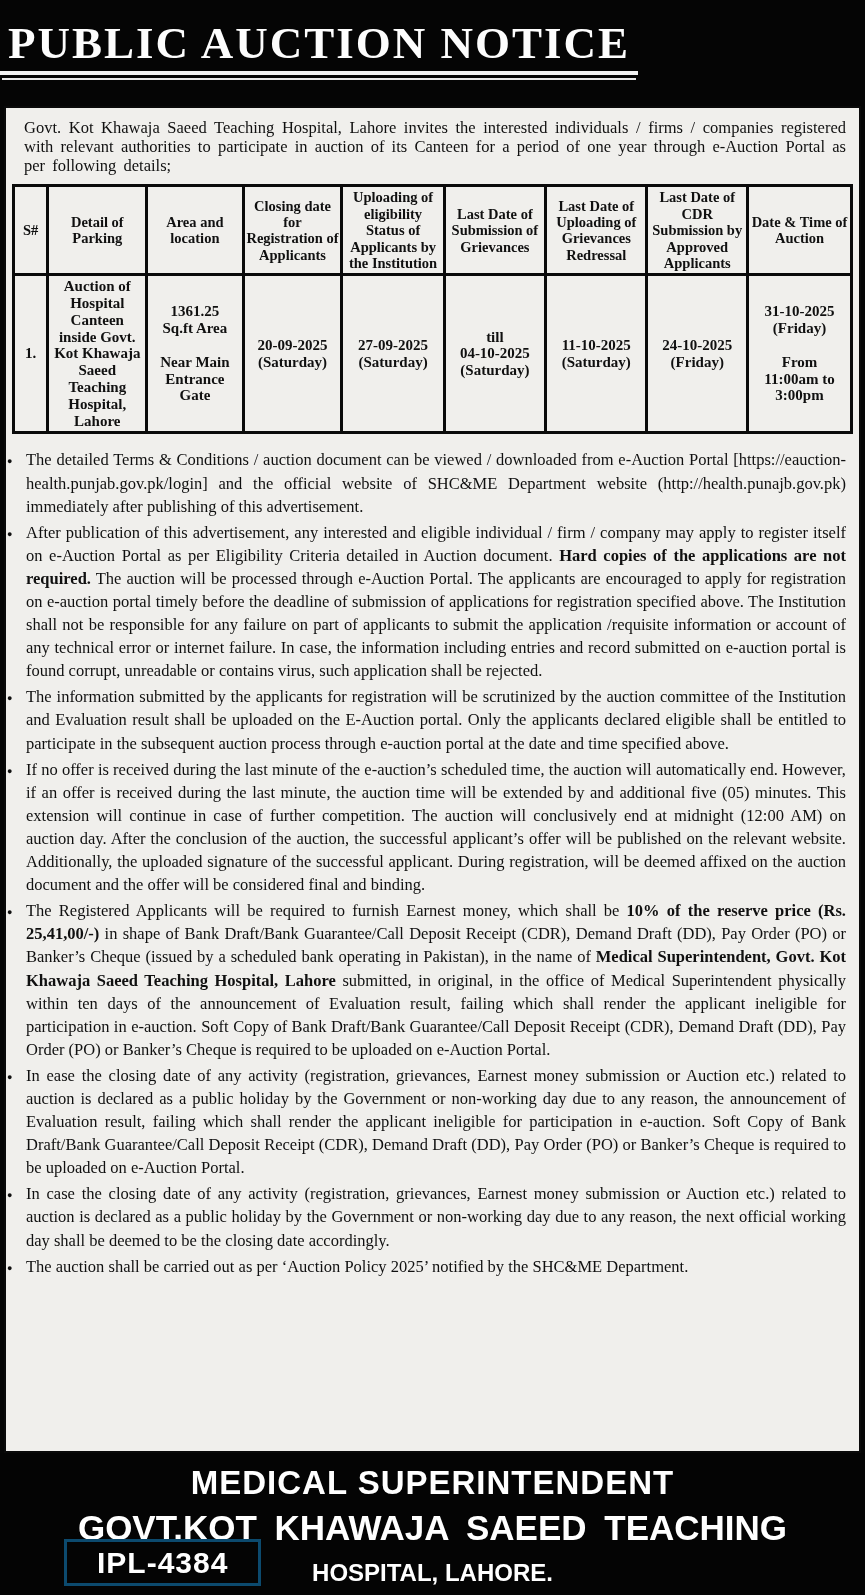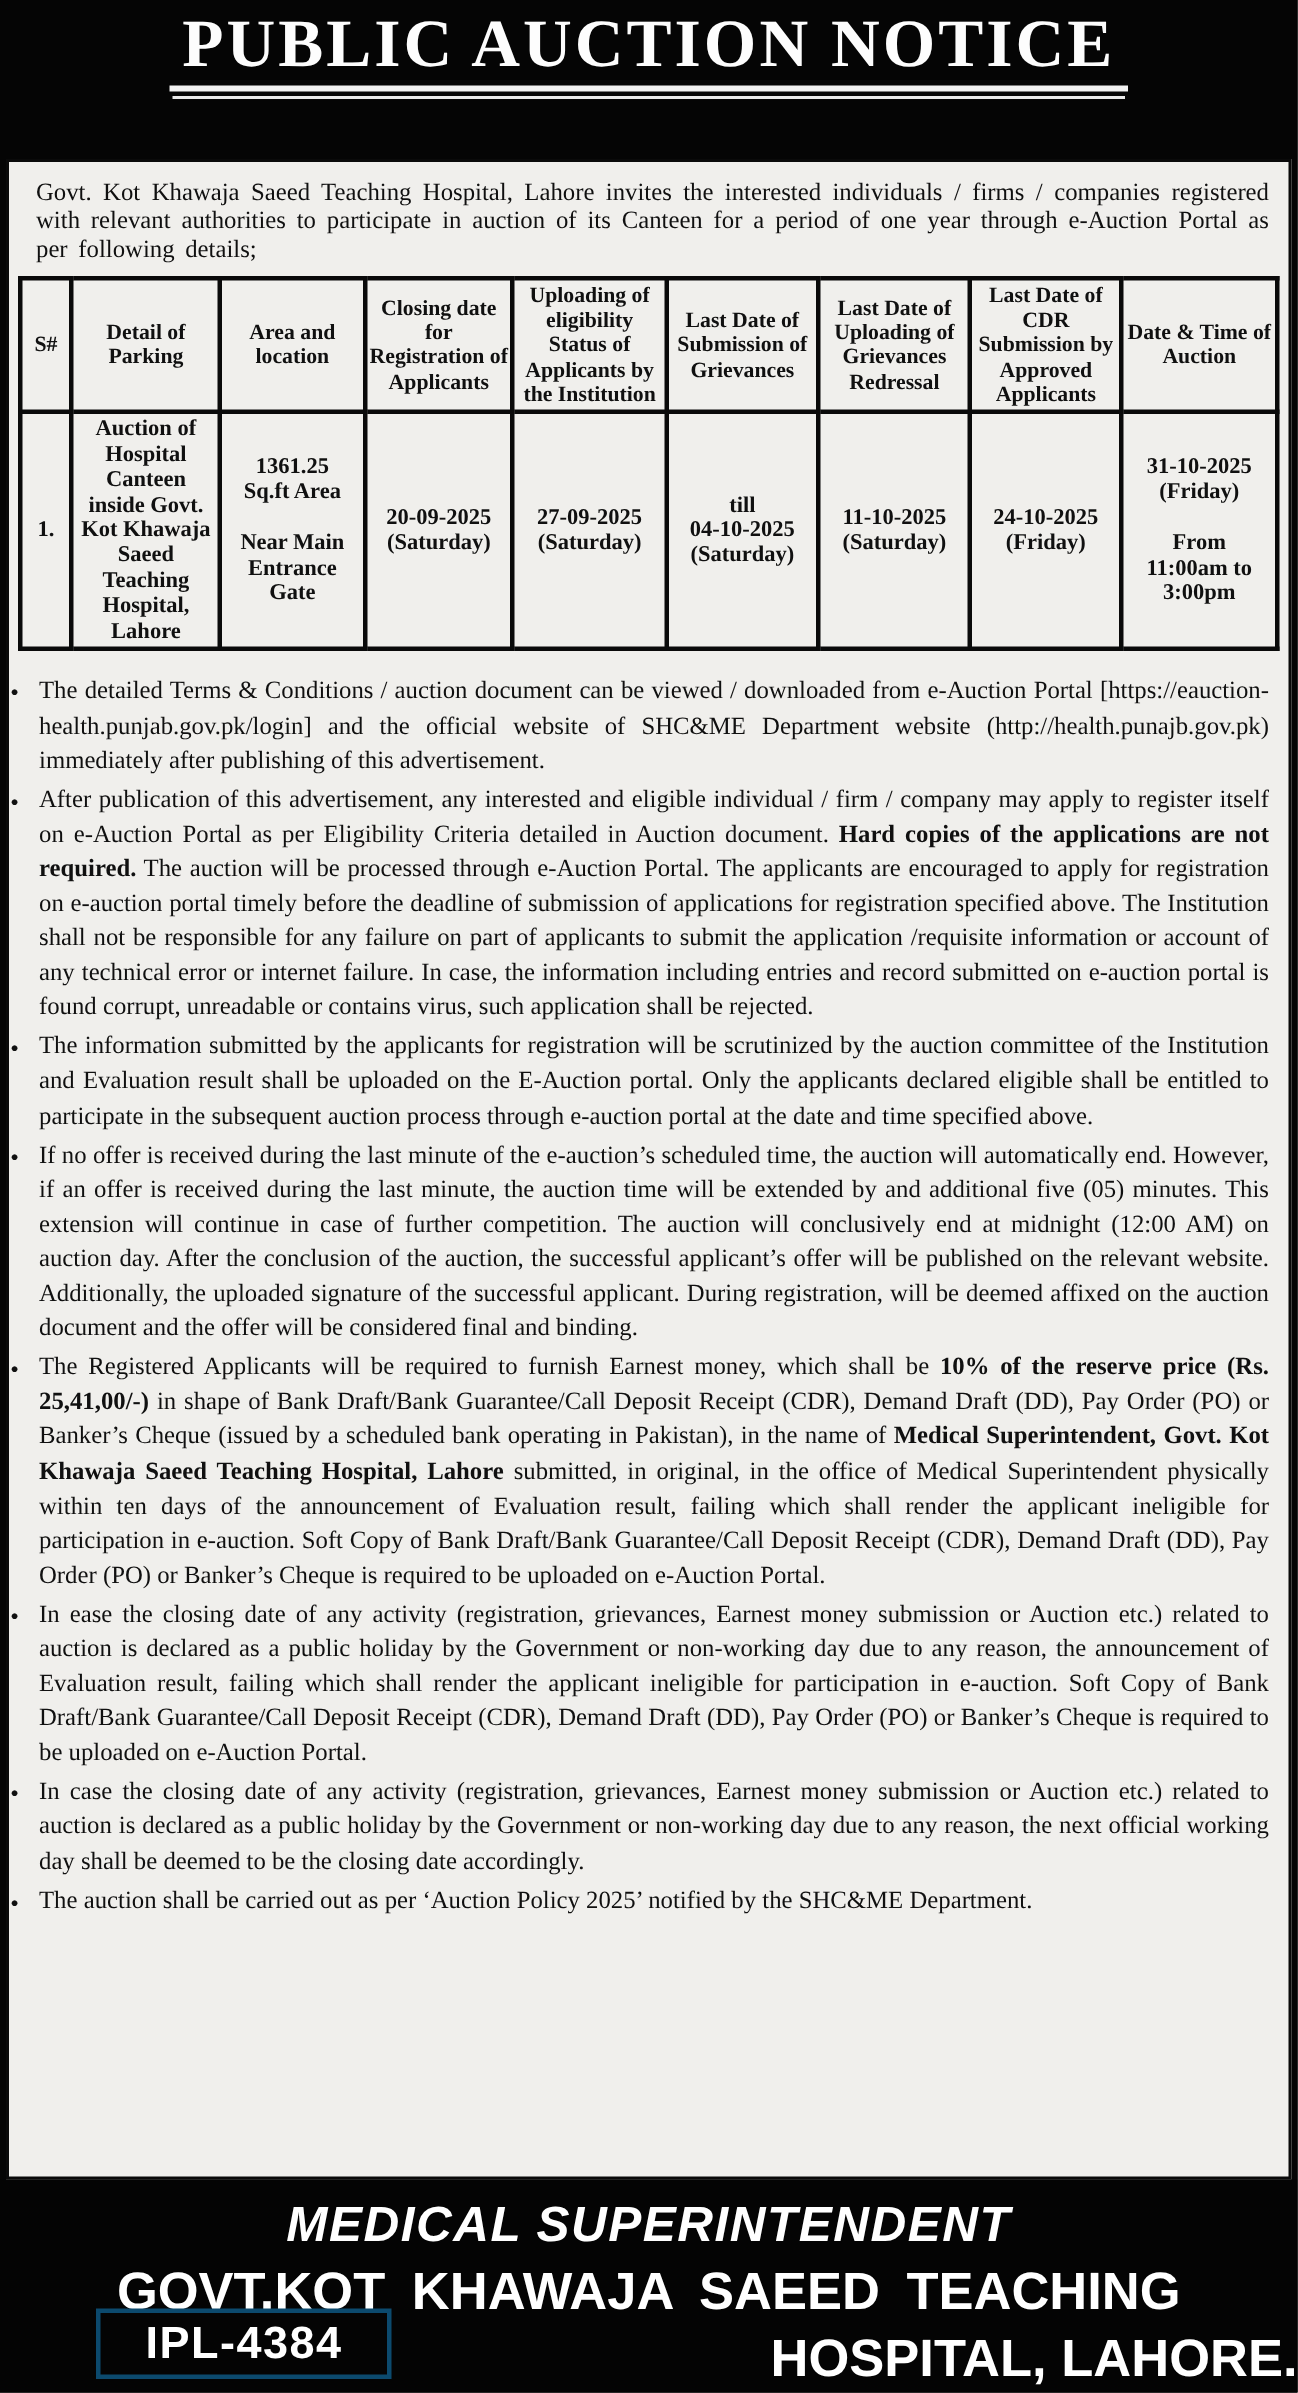--- a/index.html
+++ b/index.html
@@ -7,21 +7,21 @@
   .page {
     position: relative;
     width: 865px;
     height: 1595px;
     background: #050505;
     overflow: hidden;
     font-family: "Liberation Serif", serif;
   }
 
   
-  .header { height: 105px; text-align: center; padding-top: 7px; }
+  .header { height: 105px; padding-top: 21px; }
   .title-row { margin-bottom: 17px; }
   .tline {
     display: inline-block;
     position: relative;
     color: #fdfdfd;
     font-weight: bold;
     font-size: 45px;
     letter-spacing: 2px;
     line-height: 1.0;
     padding: 0 8px 5px;
@@ -101,23 +101,23 @@
     position: absolute;
     left: 0; right: 0; bottom: 0;
     height: 142px;
     background: #040404;
     color: #fff;
     font-family: "Liberation Sans", sans-serif;
     font-weight: bold;
     text-align: center;
     padding-top: 8px;
   }
-  .f1 { font-size: 33px; line-height: 44px; letter-spacing: 1px; font-style: italic; }
+  .f1 { font-size: 33px; line-height: 44px; letter-spacing: 1px; }
   .f2 { font-size: 35px; line-height: 45px; word-spacing: 8px; }
-  .f3 { font-size: 35px; line-height: 46px; text-align: right; }
+  .f3 { font-size: 24px; line-height: 46px; }
   .ipl-badge {
     position: absolute;
     left: 64px; bottom: 9px;
     border: 3px solid #0c4a6e;
     padding: 0 30px;
     font-size: 30px;
     line-height: 41px;
     letter-spacing: 1px;
   }
 </style>

